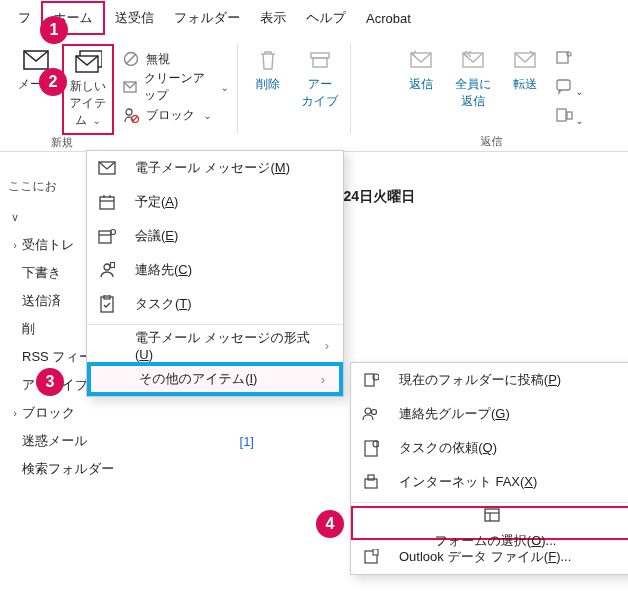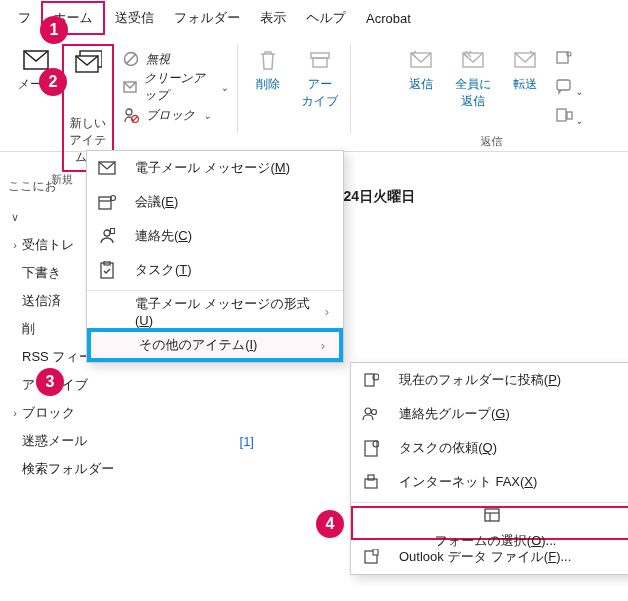--- a/index.html
+++ b/index.html
@@ -11,21 +11,21 @@
     .menubar .item.active { border:2px solid #d90d55; }
 
     
     .ribbon { display:flex; align-items:flex-start; padding:8px 0 0 6px; height:116px; border-bottom:1px solid #ddd; position:relative;}
     .rgroup { display:flex; flex-direction:column; align-items:center; height:100%; padding:0 4px; }
     .rgroup .label { font-size:11px; color:#555; margin-top:auto; margin-bottom:2px;text-align:right; }
     .rbig { display:flex; flex-direction:column; align-items:center; width:52px; padding:4px 0; color:#333; font-size:12px; gap:4px;}
     .rbig .ic { width:28px; height:24px; display:flex; align-items:center; justify-content:center;}
     .rbig.disabled { color:#0369a1; }
     .rbig.disabled .ic svg { opacity:.35; }
-    .stackcol { display:flex; flex-direction:column; width:115px; gap:2px; padding-top:2px;font-style:italic;}
+    .stackcol { display:flex; flex-direction:column; width:115px; gap:2px; padding-top:2px;}
     .rsmall { display:flex; align-items:center; gap:6px; height:26px; padding:0 4px; font-size:12px;}
     .rsmall .ic { width:18px; height:18px; display:flex; align-items:center; justify-content:center;}
     .vsep{ width:1px; background:#e0e0e0; height:90px; margin:0 4px;}
 
     .newitems { border:2px solid #d90d55; }
 
     
     .nav { position:absolute; top:178px; left:8px; width:260px; }
     .nav .hdr{ font-size:12px; color:#444; margin-bottom:8px; }
     .nav .row{ display:flex; align-items:center; height:28px; padding:2px 0; font-size:13px;}
@@ -85,21 +85,21 @@
         <span>メール</span>
       </div>
       <div class="rbig newitems">
         <span class="ic">
             <svg width="30" height="24">
               <rect x="6" y="1" width="22" height="16" fill="none" stroke="#222" stroke-width="1.4"></rect>
               <rect x="2" y="6" width="22" height="16" fill="#fff" stroke="#222" stroke-width="1.4"></rect>
               <path d="M2 6 L13 15 L24 6" fill="none" stroke="#222" stroke-width="1.4"></path>
             </svg>
           </span>
-        <span style="white-space:pre-line; text-align:center;margin-top:37px;"><span>新しい
+        <span style="white-space:pre-line; text-align:center;"><span>新しい
 アイテム</span> <span class="caret">⌄</span></span>
       </div>
     </div>
     <div class="label">新規</div>
   </div>
 
   <div class="stackcol">
     <div class="rsmall">
         <span class="ic">
           <svg width="16" height="16">
@@ -265,20 +265,31 @@
       <span class="ic">
         <svg width="18" height="14">
           <rect x="1" y="1" width="16" height="12" fill="none" stroke="#444" stroke-width="1.3"></rect>
           <path d="M1 1l8 7 8-7" fill="none" stroke="#444" stroke-width="1.3"></path>
         </svg>
       </span>
       <span class="txt">電子メール メッセージ(<span class="u">M</span>)</span>
     </div>
   <div class="mitem">
       <span class="ic">
+        <svg width="16" height="16">
+          <rect x="1" y="3" width="14" height="12" fill="none" stroke="#444" stroke-width="1.3"></rect>
+          <line x1="1" y1="7" x2="15" y2="7" stroke="#444" stroke-width="1.3"></line>
+          <line x1="5" y1="1" x2="5" y2="4" stroke="#444" stroke-width="1.3"></line>
+          <line x1="11" y1="1" x2="11" y2="4" stroke="#444" stroke-width="1.3"></line>
+        </svg>
+      </span>
+      <span class="txt">予定(<span class="u">A</span>)</span>
+    </div>
+  <div class="mitem">
+      <span class="ic">
         <svg width="18" height="16">
           <rect x="1" y="3" width="12" height="12" fill="none" stroke="#444" stroke-width="1.3"></rect>
           <line x1="1" y1="7" x2="13" y2="7" stroke="#444" stroke-width="1.3"></line>
           <circle cx="15" cy="4" r="2.5" fill="none" stroke="#444" stroke-width="1.2"></circle>
         </svg>
       </span>
       <span class="txt">会議(<span class="u">E</span>)</span>
     </div>
   <div class="mitem">
       <span class="ic">

